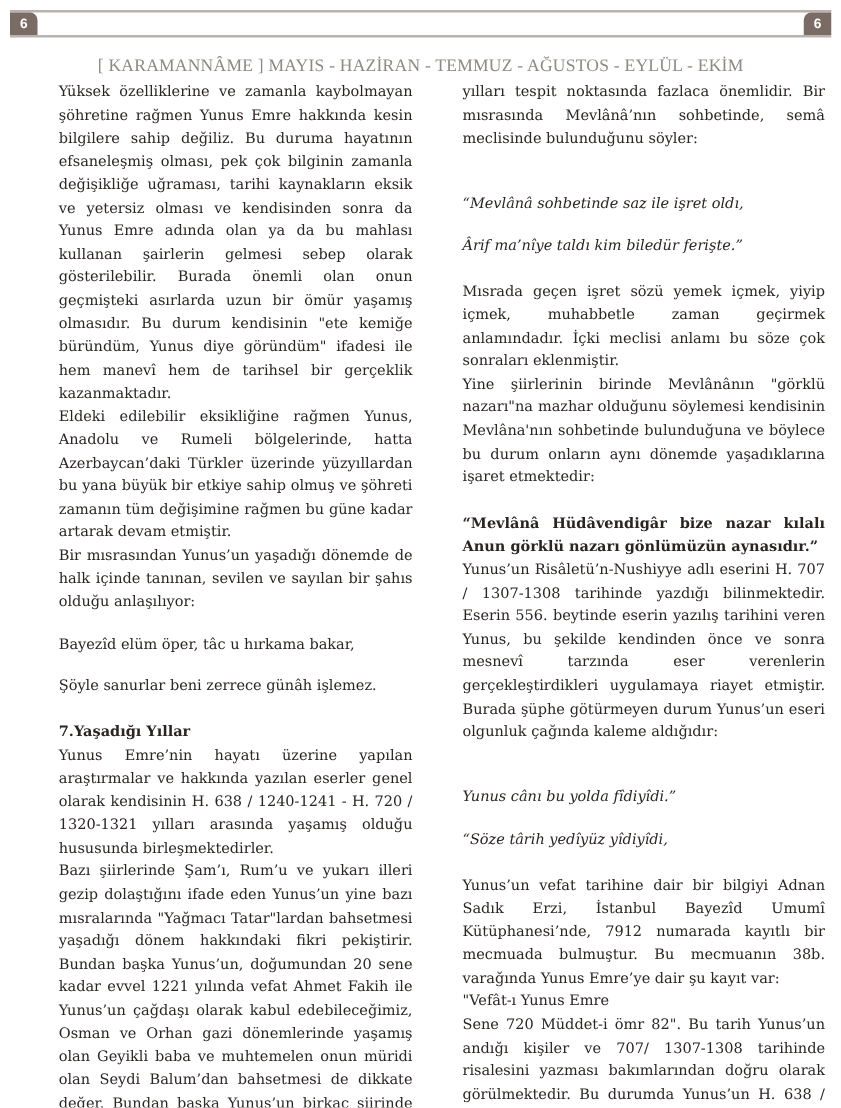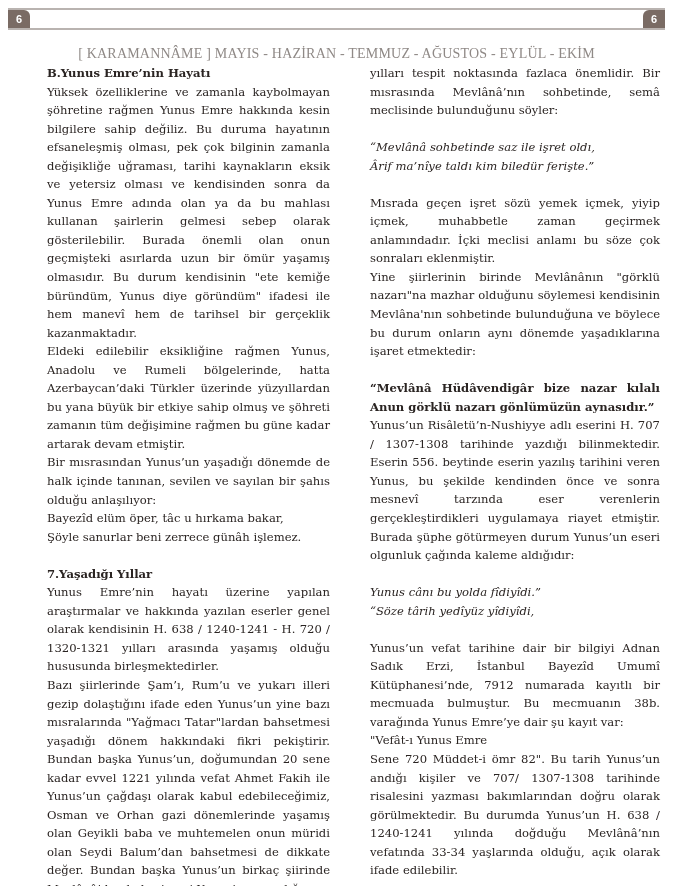--- a/index.html
+++ b/index.html
@@ -18,33 +18,32 @@
                   font-size: 14px; color: #8f8986; letter-spacing: 0.2px; margin-top: 35px; }
   .col { position: absolute; top: 64px; font-size: 11.6px; line-height: 18.55px;
          text-align: justify; }
   .col.left { left: 47px; width: 283px; }
   .col.right { left: 370px; width: 290px; }
   .col p { margin: 0; }
   .heading { font-weight: bold; }
   .gap { height: 18.5px; }
   .italic { font-style: italic; }
   .bold { font-weight: bold; }
-  .verse p { text-align: left; }
+  .verse p { text-align: left; margin-top: 15px; }
 </style>
 </head>
 <body>
 
 <div class="header">
   <div class="badge left">6</div>
   <div class="header-title">[ KARAMANNÂME ] MAYIS - HAZİRAN - TEMMUZ - AĞUSTOS - EYLÜL - EKİM</div>
   <div class="badge right">6</div>
 </div>
 
 <div class="col left">
-  <p class="heading">B.Yunus Emre’nin Hayatı</p>
   <p>Yüksek özelliklerine ve zamanla kaybolmayan şöhretine rağmen Yunus Emre hakkında kesin bilgilere sahip değiliz. Bu duruma hayatının efsaneleşmiş olması, pek çok bilginin zamanla değişikliğe uğraması, tarihi kaynakların eksik ve yetersiz olması ve kendisinden sonra da Yunus Emre adında olan ya da bu mahlası kullanan şairlerin gelmesi sebep olarak gösterilebilir.  Burada önemli olan onun geçmişteki asırlarda uzun bir ömür yaşamış olmasıdır. Bu durum kendisinin "ete kemiğe büründüm, Yunus diye göründüm" ifadesi ile hem manevî hem de tarihsel bir gerçeklik kazanmaktadır.</p>
   <p>Eldeki edilebilir eksikliğine rağmen Yunus, Anadolu ve Rumeli bölgelerinde, hatta Azerbaycan’daki Türkler üzerinde yüzyıllardan bu yana büyük bir etkiye sahip olmuş ve şöhreti zamanın tüm değişimine rağmen bu güne kadar artarak devam etmiştir.</p>
   <p>Bir mısrasından Yunus’un yaşadığı dönemde de halk içinde tanınan, sevilen ve sayılan bir şahıs olduğu anlaşılıyor:</p>
   <div class="verse">
     <p>Bayezîd elüm öper, tâc u hırkama bakar,</p>
     <p>Şöyle sanurlar beni zerrece günâh işlemez.</p>
   </div>
   <div class="gap"></div>
   <p class="heading">7.Yaşadığı Yıllar</p>
   <p>Yunus Emre’nin hayatı üzerine yapılan araştırmalar ve hakkında yazılan eserler genel olarak kendisinin H. 638 / 1240-1241 - H. 720 / 1320-1321 yılları arasında yaşamış olduğu hususunda birleşmektedirler.</p>

